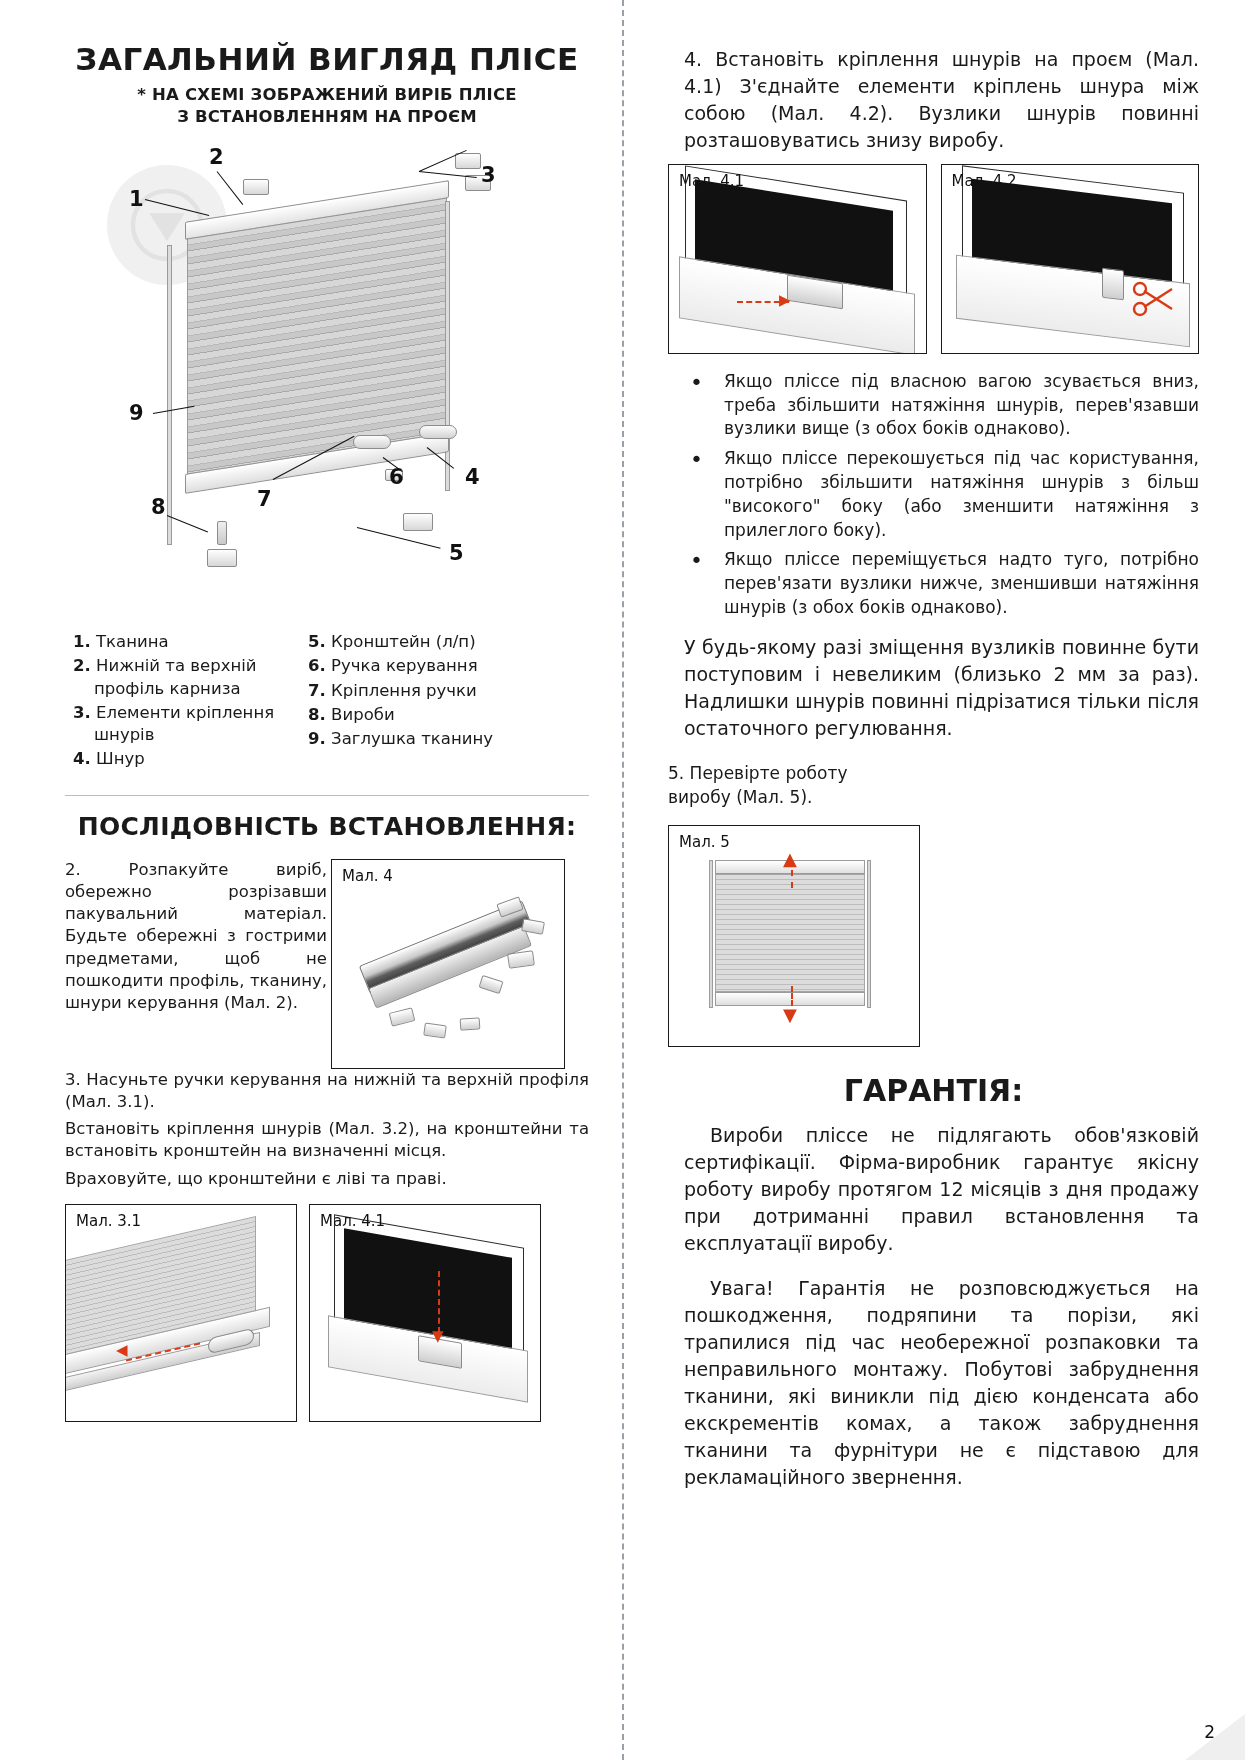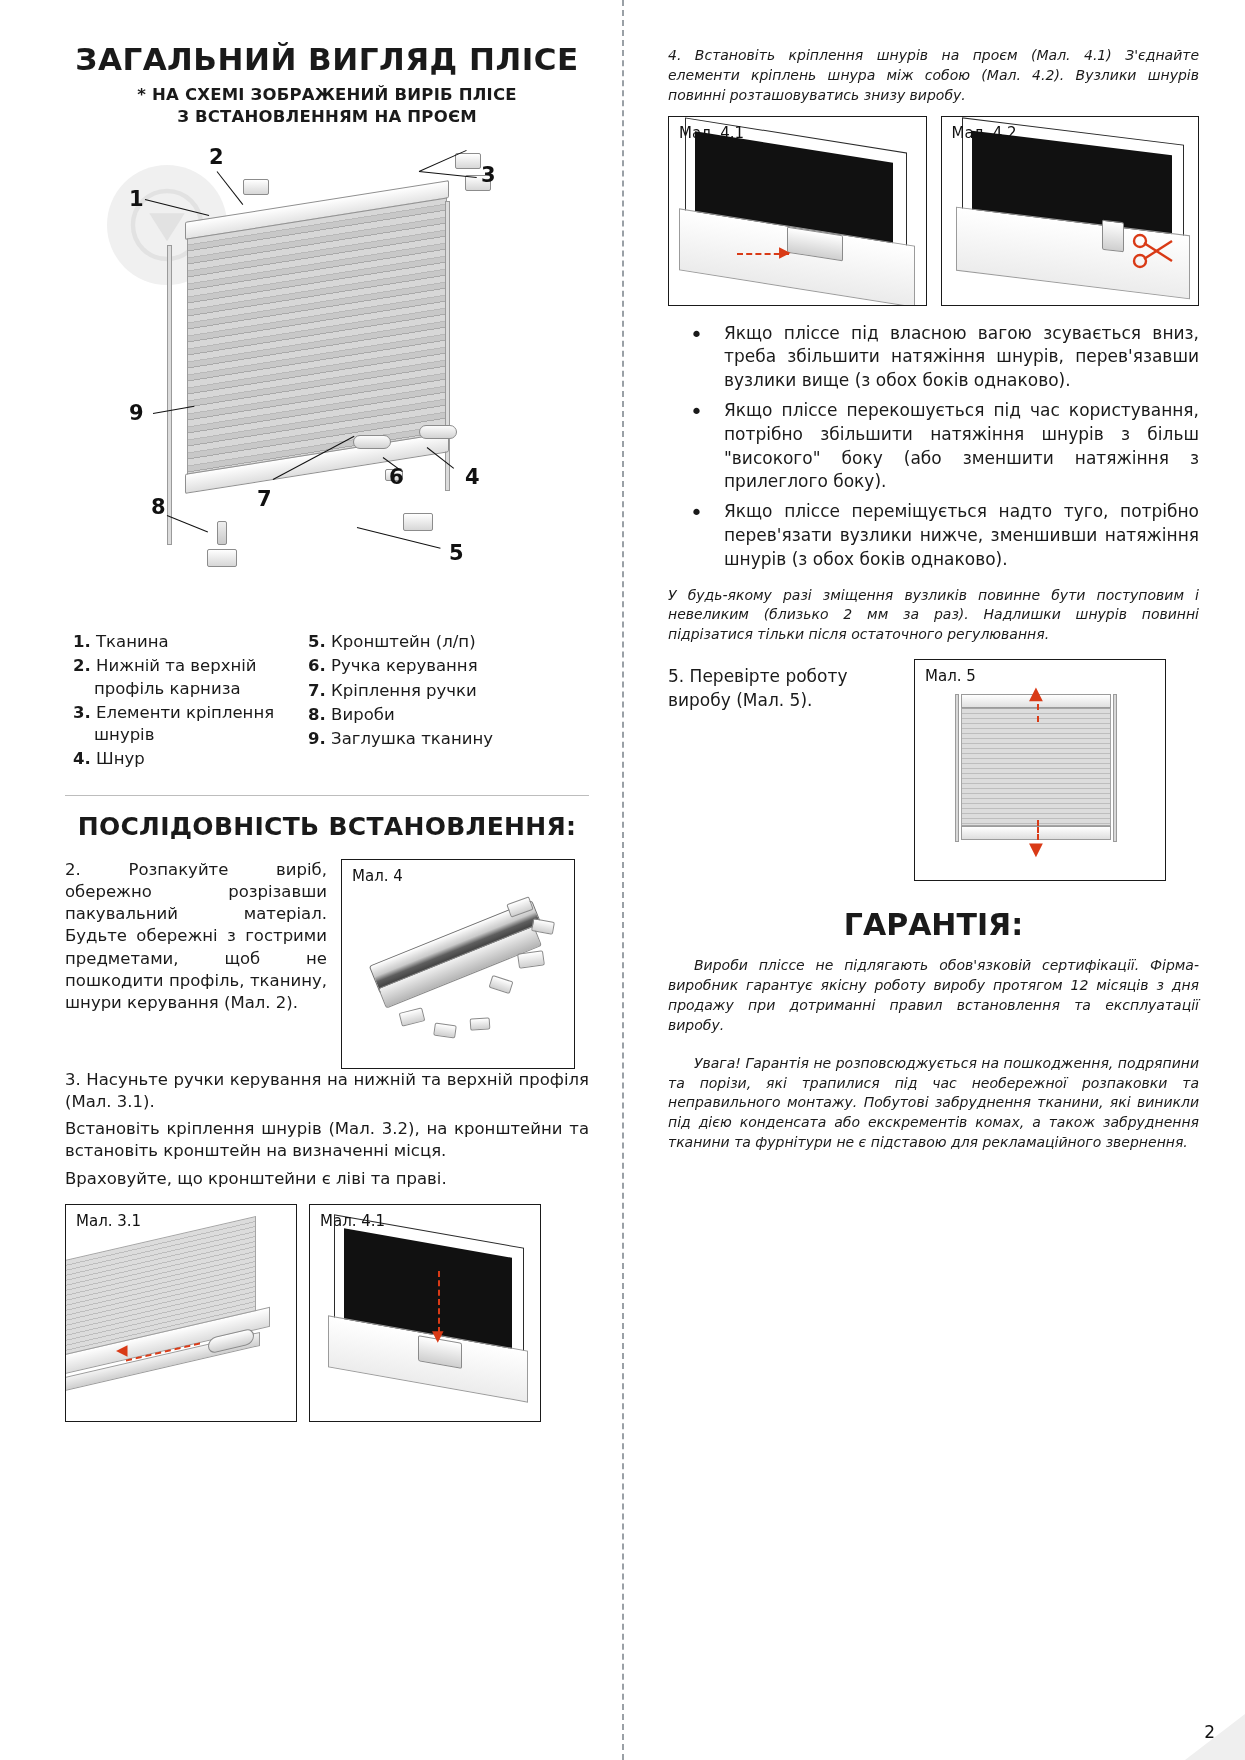--- a/index.html
+++ b/index.html
@@ -134,21 +134,21 @@
   hr.rule { border:none; border-top:1px solid #bdbdbd; margin:22px 0 16px 0; }
 
   h2.section {
     text-align:center; font-size:25px; font-weight:bold;
     letter-spacing:0.3px; margin:6px 0 18px 0;
   }
 
   .para { font-size:16.5px; line-height:1.33; margin:0 0 12px 0; }
   .para.justify { text-align:justify; }
 
-  .step2-wrap { display:flex; gap:14px; align-items:flex-start; }
+  .step2-wrap { display:flex; gap:4px; align-items:flex-start; }
   .step2-text { width:262px; font-size:16.5px; line-height:1.35; text-align:justify; }
 
   .figbox {
     border:1px solid #1a1a1a; position:relative; background:#fff; overflow:hidden;
   }
   .figlabel {
     position:absolute; left:10px; top:7px; font-size:15px; z-index:9; color:#111;
   }
 
   
@@ -188,35 +188,35 @@
   }
   .arrow-red {
     position:absolute; color:#d93a16; font-size:15px; line-height:1;
   }
   .dash-red {
     position:absolute; border-top:2px dashed #d93a16;
   }
   .dash-red-v { position:absolute; border-left:2px dashed #d93a16; }
 
   
-  .r-para { font-size:14px; line-height:1.42; text-align:justify; margin:0 0 10px 0;font-style:italic; }
+  .r-para { font-size:19px; line-height:1.42; text-align:justify; margin:0 0 10px 16px; }
 
   .figrow4 { display:flex; gap:14px; margin:10px 0 16px 0; }
   .fig4 { width:259px; height:190px; }
 
   ul.bullets { list-style:none; margin:6px 0 14px 0; padding:0; }
   ul.bullets li {
     position:relative; padding-left:56px; margin-bottom:6px;
     font-size:17px; line-height:1.4; text-align:justify;
   }
   ul.bullets li:before {
     content:"•"; position:absolute; left:22px; top:-2px; font-size:22px;
   }
 
-  .step5row { display:flex; gap:16px; align-items:flex-start; margin-top:14px; }
+  .step5row { display:flex; gap:16px; align-items:flex-start; margin-top:14px;flex-direction:column; }
   .fig5 { width:252px; height:222px; }
   .step5text { width:230px; font-size:17px; line-height:1.4; padding-top:6px; }
 
   h2.warranty {
     text-align:center; font-size:30px; font-weight:bold; margin:26px 0 14px 0;
   }
 
   .pagenum {
     position:absolute; right:30px; bottom:18px; font-size:17px; color:#111;
   }

